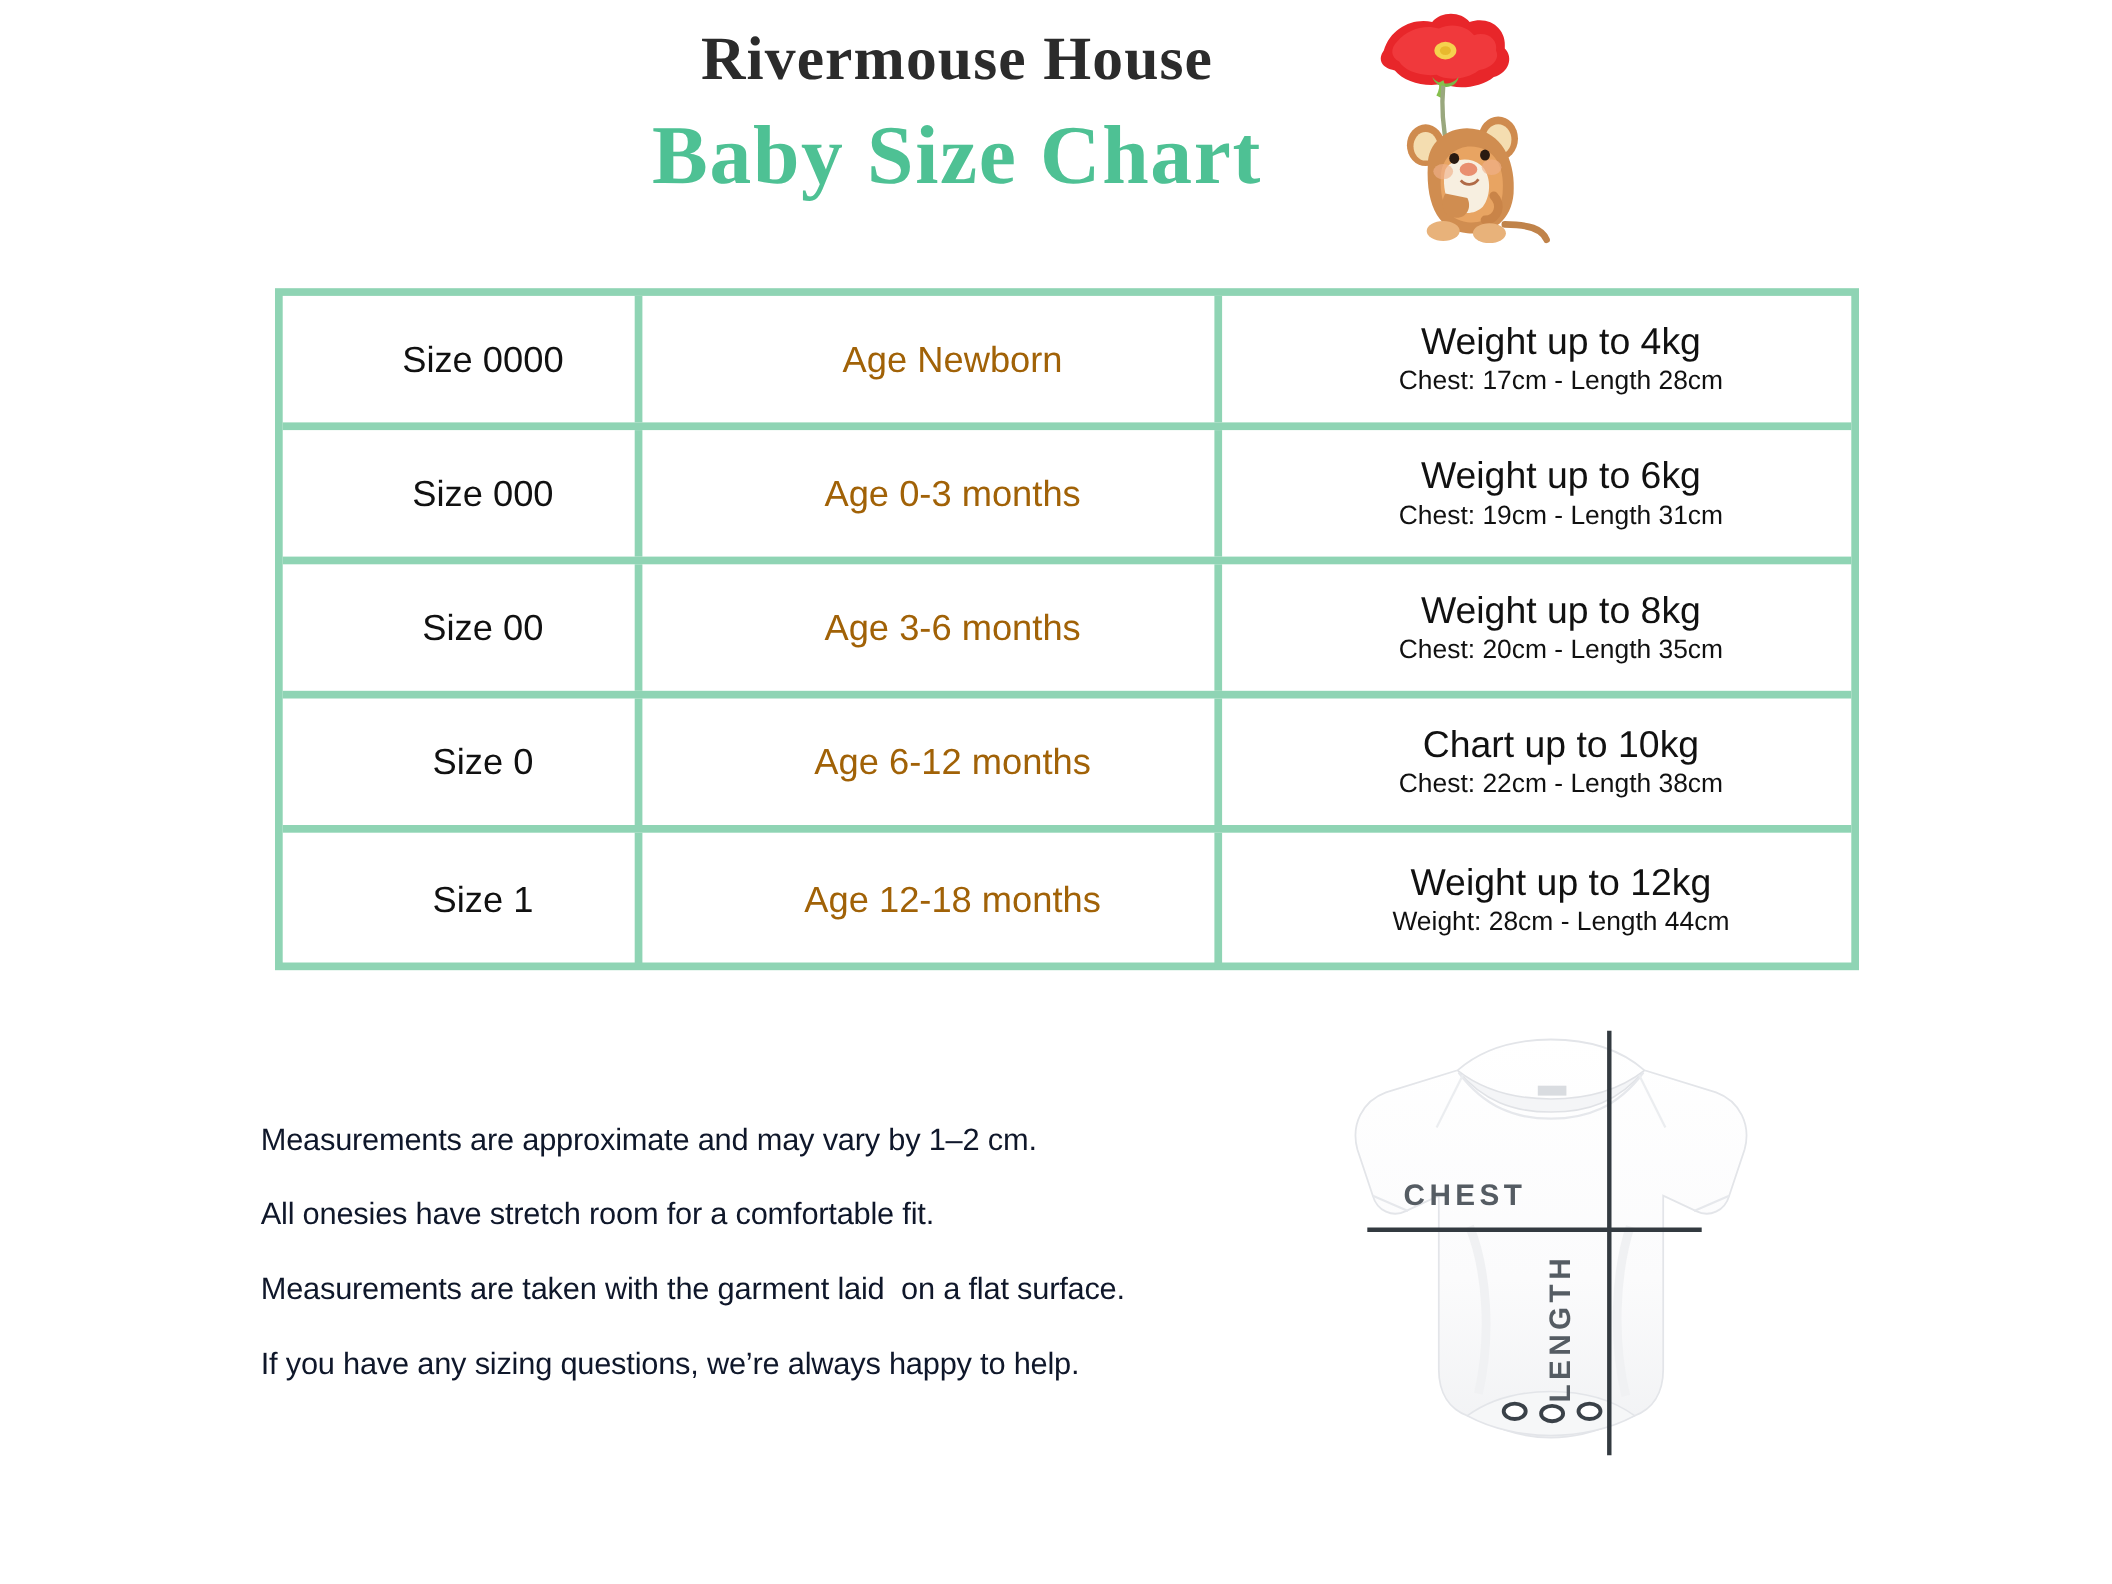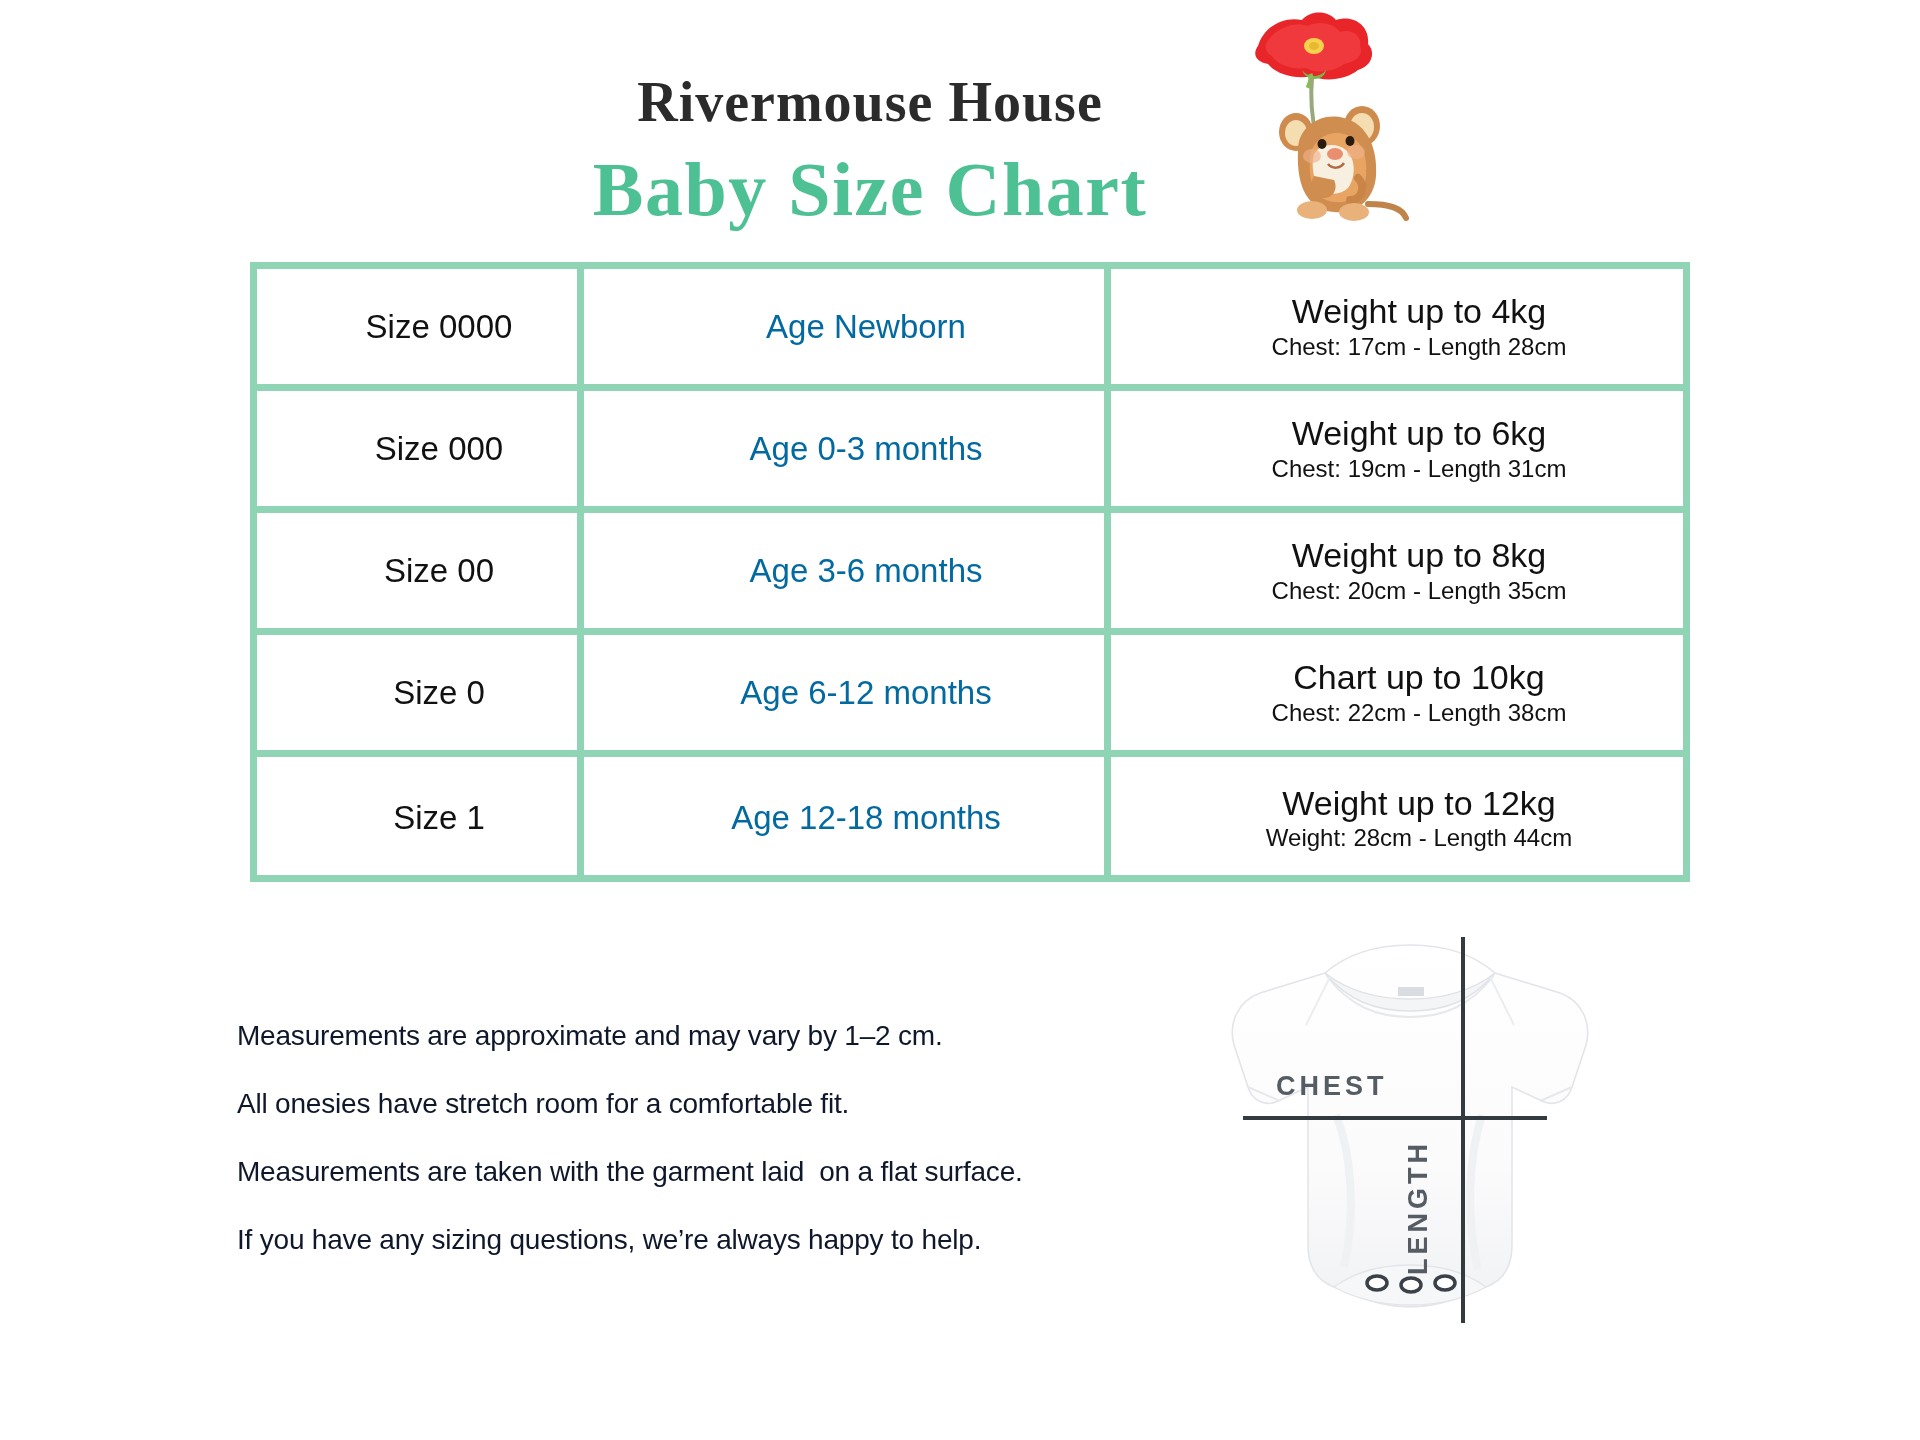--- a/index.html
+++ b/index.html
@@ -16,39 +16,39 @@
     position:absolute;left:0;top:22px;width:1920px;text-align:center;
     font-family:"Liberation Serif","DejaVu Serif",serif;
     font-size:56px;font-weight:700;color:#2b2b2b;letter-spacing:1px;
   }
   #chart-title{
     position:absolute;left:0;top:98px;width:1920px;text-align:center;
     font-family:"Liberation Serif","DejaVu Serif",serif;
     font-size:76px;font-weight:700;color:#4ec194;letter-spacing:1.5px;
   }
   
-  #brand-title span,#chart-title span{display:inline-block;transform:translateX(-90px);margin-top:48px;}
+  #brand-title span,#chart-title span{display:inline-block;transform:translateX(-90px);}
 
   
   #mascot{position:absolute;left:1250px;top:8px;width:170px;height:225px;}
 
   
   #size-table{
     position:absolute;left:250px;top:262px;width:1440px;height:620px;
     border:7px solid #8fd4b4;box-sizing:border-box;background:#fff;
   }
   .trow{display:flex;height:122px;box-sizing:border-box;border-bottom:7px solid #8fd4b4;}
   .trow.last{border-bottom:none;}
   .tcell{box-sizing:border-box;display:flex;flex-direction:column;
          align-items:center;justify-content:center;border-right:7px solid #8fd4b4;padding-left:44px;}
   .tcell.c1{width:327px;}
   .tcell.c2{width:527px;}
   .tcell.c3{flex:1;border-right:none;}
   .size-text{font-size:33px;color:#111;}
-  .age-text{font-size:33px;color:#0369a1;}
+  .age-text{font-size:33px;color:#a16207;}
   .weight-text{font-size:34px;color:#111;line-height:1.05;}
   .detail-text{font-size:24px;color:#111;margin-top:4px;line-height:1.05;}
 
   
   #notes{position:absolute;left:237px;top:1020px;width:1010px;}
   .note-line{
     font-size:28px;color:#0f172a;margin-bottom:36px;white-space:pre;
     letter-spacing:-0.2px;
   }
 

